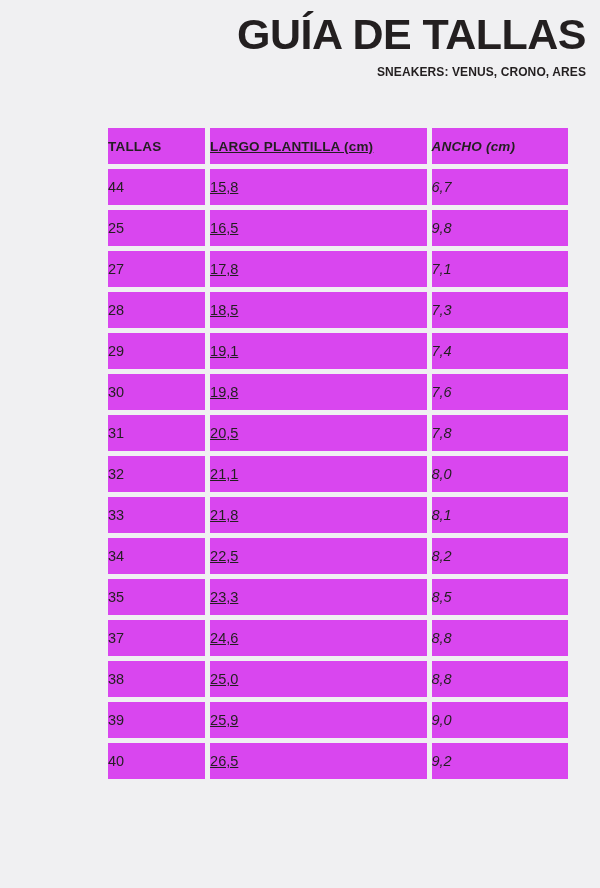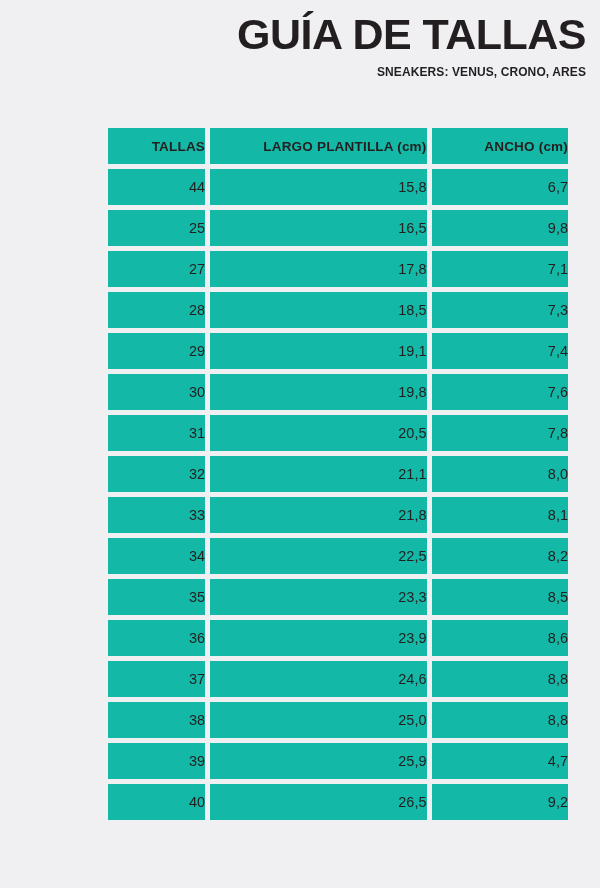--- a/index.html
+++ b/index.html
@@ -54,38 +54,38 @@
     position: absolute;
     left: 108px;
     top: 128px;
     width: 470px;
     border-collapse: separate;
     border-spacing: 5px 5px;
     margin: -5px;
   }
   .size-table th,
   .size-table td {
-    background: #14b8a6;
+    background: #d946ef;
     padding: 0;
     height: 36px;
-    text-align: right;
+    text-align: left;
     vertical-align: middle;
     font-weight: 400;
     font-size: 14.5px;
     color: #231f20;
   }
   .size-table th {
     font-weight: 700;
     font-size: 13.5px;
     letter-spacing: 0.2px;
     white-space: nowrap;
   }
   .col-size   { width: 100px; }
-  .col-length { width: 220px; }
-  .col-width  { width: 140px; }
+  .col-length { width: 220px; text-decoration: underline; }
+  .col-width  { width: 140px; font-style: italic; }
 </style>
 </head>
 <body>
 
 <div class="page">
 
   <div class="heading">
     <h1 class="title">GUÍA DE TALLAS</h1>
     <h2 class="subtitle">SNEAKERS: VENUS, CRONO, ARES</h2>
   </div>
@@ -148,38 +148,33 @@
           <td class="col-size">34</td>
           <td class="col-length">22,5</td>
           <td class="col-width">8,2</td>
         </tr>
         <tr>
           <td class="col-size">35</td>
           <td class="col-length">23,3</td>
           <td class="col-width">8,5</td>
         </tr>
         <tr>
-          <td class="col-size">36</td>
-          <td class="col-length">23,9</td>
-          <td class="col-width">8,6</td>
-        </tr>
-        <tr>
           <td class="col-size">37</td>
           <td class="col-length">24,6</td>
           <td class="col-width">8,8</td>
         </tr>
         <tr>
           <td class="col-size">38</td>
           <td class="col-length">25,0</td>
           <td class="col-width">8,8</td>
         </tr>
         <tr>
           <td class="col-size">39</td>
           <td class="col-length">25,9</td>
-          <td class="col-width">4,7</td>
+          <td class="col-width">9,0</td>
         </tr>
         <tr>
           <td class="col-size">40</td>
           <td class="col-length">26,5</td>
           <td class="col-width">9,2</td>
         </tr>
       </tbody>
   </table>
 
 </div>

